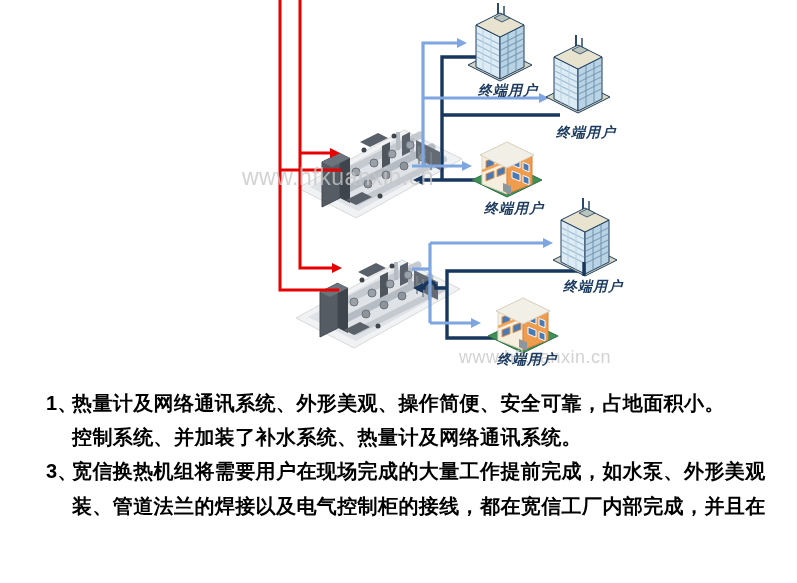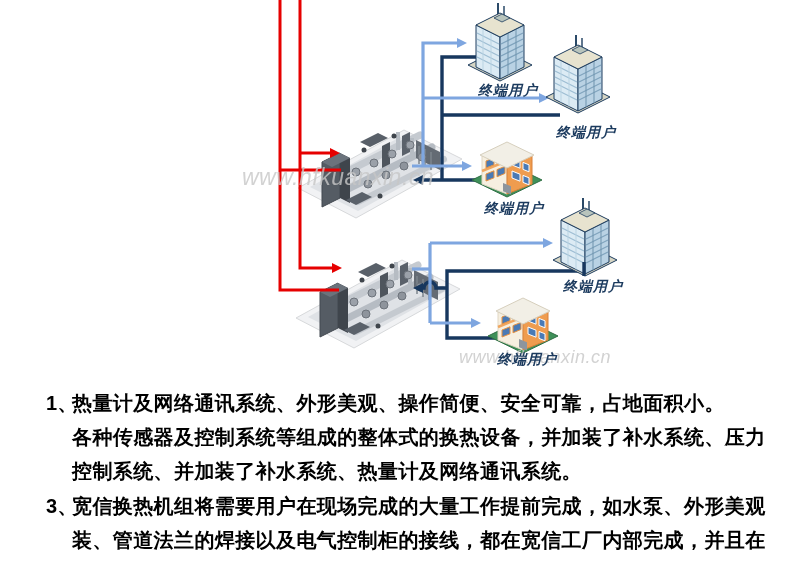--- a/index.html
+++ b/index.html
@@ -1,20 +1,20 @@
 <!DOCTYPE html>
 <html><head>
 <meta charset="utf-8">
 <style>
   html,body{margin:0;padding:0;background:#fff;}
   .stage{position:relative;width:797px;height:583px;overflow:hidden;background:#fff;
          font-family:"Liberation Sans",sans-serif;}
   .diagram{position:absolute;left:0;top:0;}
   .wm{position:absolute;color:#c7c7c7;opacity:.8;letter-spacing:.5px;pointer-events:none;
-      font-family:"Liberation Sans",sans-serif;font-style:italic;}
+      font-family:"Liberation Sans",sans-serif;}
   .wm1{left:242px;top:164px;font-size:23px;}
   .wm2{left:459px;top:347px;font-size:18px;}
   .tlabel{position:absolute;font-family:"DejaVu Serif",serif;font-style:italic;font-weight:bold;
           font-size:14px;letter-spacing:1px;color:#1b3a5e;white-space:nowrap;}
   .features{position:absolute;left:46px;top:386px;width:726px;color:#000;}
   .fline{height:34.2px;line-height:34.2px;font-size:20px;font-weight:600;
          letter-spacing:.4px;white-space:nowrap;}
   .fnum{display:inline-block;width:26px;}
 </style>
 </head>
@@ -139,19 +139,18 @@
   <div class="wm wm2">www.hfkuanxin.cn</div>
 
   <div class="tlabel" style="left:478px;top:82px">终端用户</div>
   <div class="tlabel" style="left:556px;top:124px">终端用户</div>
   <div class="tlabel" style="left:484px;top:200px">终端用户</div>
   <div class="tlabel" style="left:563px;top:278px">终端用户</div>
   <div class="tlabel" style="left:497px;top:351px">终端用户</div>
 
   <div class="features">
     <div class="fline"><span class="fnum">1、</span><span>热量计及网络通讯系统、外形美观、操作简便、安全可靠，占地面积小。</span></div>
-    <div class="fline"><span class="fnum"></span><span>各种传感器及控制系统等组成的整体式的换热设备，并加装了补水系统、压力</span></div>
     <div class="fline"><span class="fnum"></span><span>控制系统、并加装了补水系统、热量计及网络通讯系统。</span></div>
     <div class="fline"><span class="fnum">3、</span><span>宽信换热机组将需要用户在现场完成的大量工作提前完成，如水泵、外形美观</span></div>
     <div class="fline"><span class="fnum"></span><span>装、管道法兰的焊接以及电气控制柜的接线，都在宽信工厂内部完成，并且在</span></div>
   </div>
 
 </div>
 
 </body></html>

